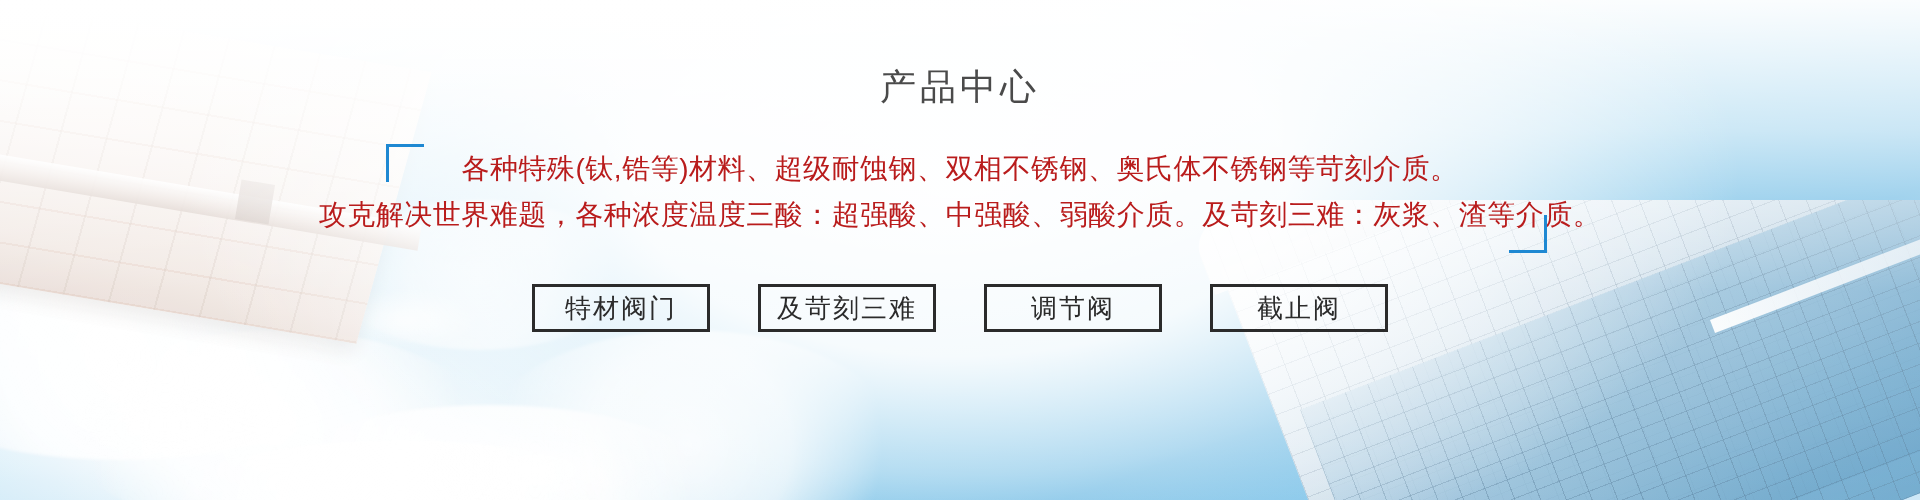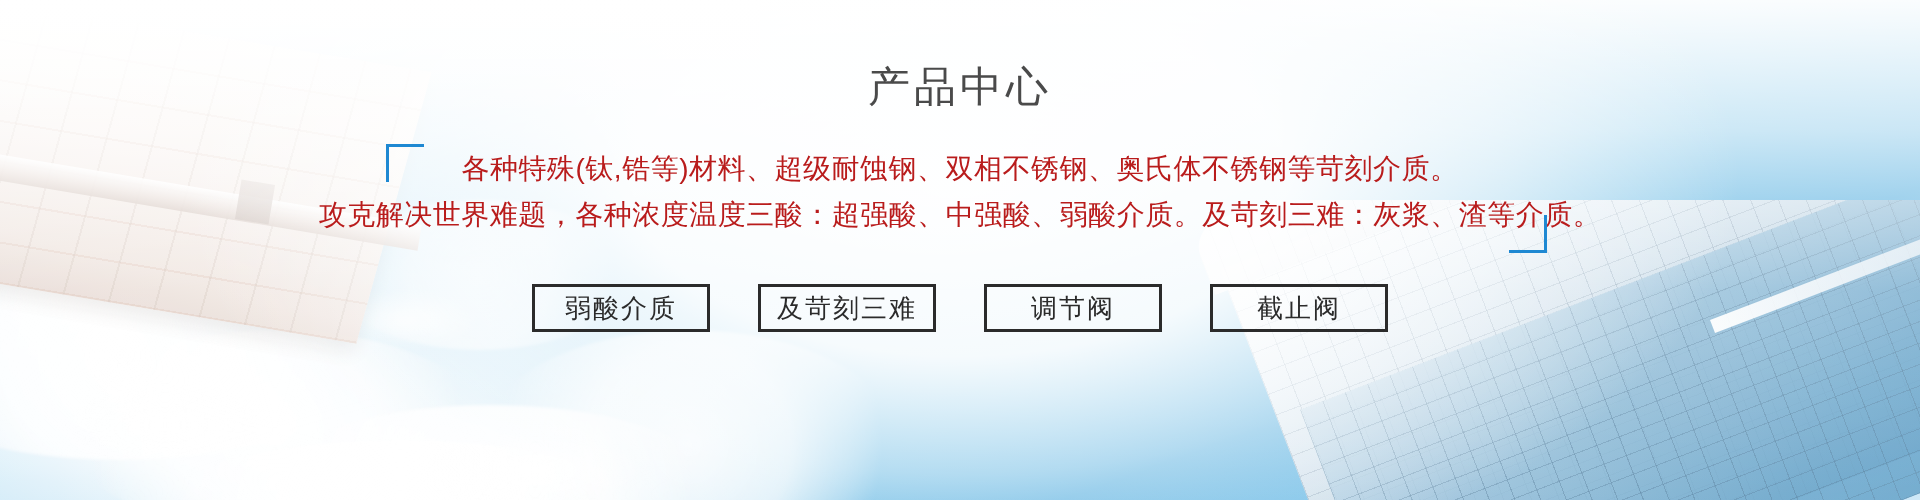--- a/index.html
+++ b/index.html
@@ -190,21 +190,21 @@
     inset: 0;
     z-index: 30;
   }
 
   .page-title {
     position: absolute;
     top: 60px;
     left: 0;
     width: 100%;
     text-align: center;
-    font-size: 42px;
+    font-size: 36px;
     line-height: 54px;
     letter-spacing: 4px;
     color: #4a4a4a;
     font-weight: 400;
   }
 
   .desc-block {
     position: absolute;
     top: 146px;
     left: 0;
@@ -308,20 +308,20 @@
     <div class="bracket bracket-tl"></div>
 
     <div class="desc-block">
       <div class="desc-line">各种特殊(钛,锆等)材料、超级耐蚀钢、双相不锈钢、奥氏体不锈钢等苛刻介质。</div>
       <div class="desc-line">攻克解决世界难题，各种浓度温度三酸：超强酸、中强酸、弱酸介质。及苛刻三难：灰浆、渣等介质。</div>
     </div>
 
     <div class="bracket bracket-br"></div>
 
     <div class="cat-grid">
-      <button class="cat-btn">弱酸介质</button>
+      <button class="cat-btn">特材阀门</button>
       <button class="cat-btn">及苛刻三难</button>
       <button class="cat-btn">调节阀</button>
       <button class="cat-btn">截止阀</button>
     </div>
 
   </div>
 </div>
 
 </body></html>

